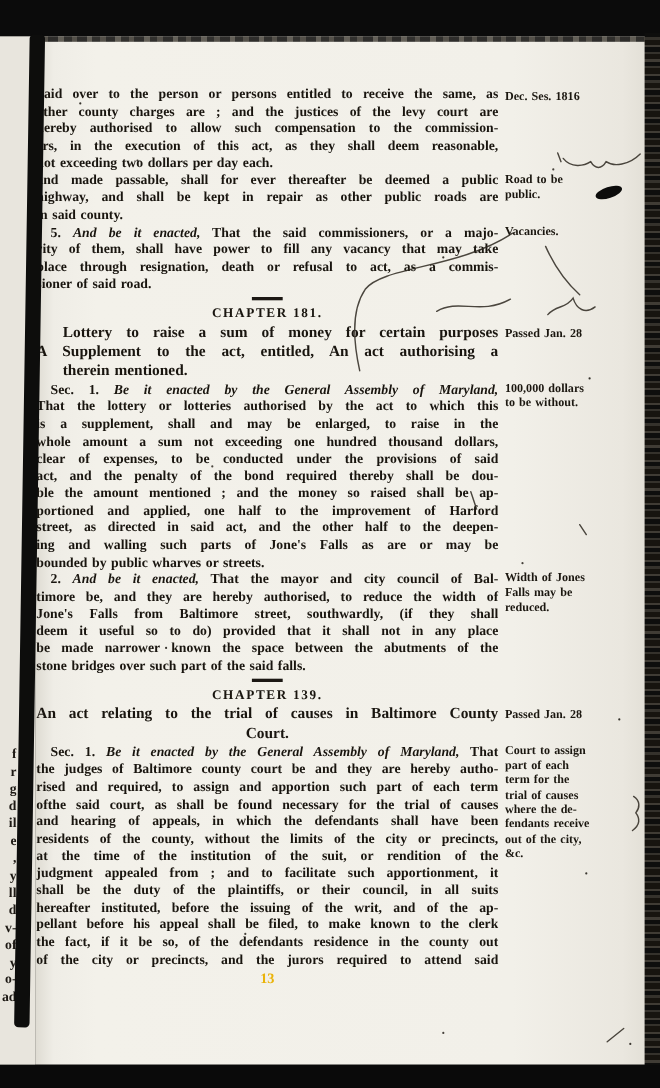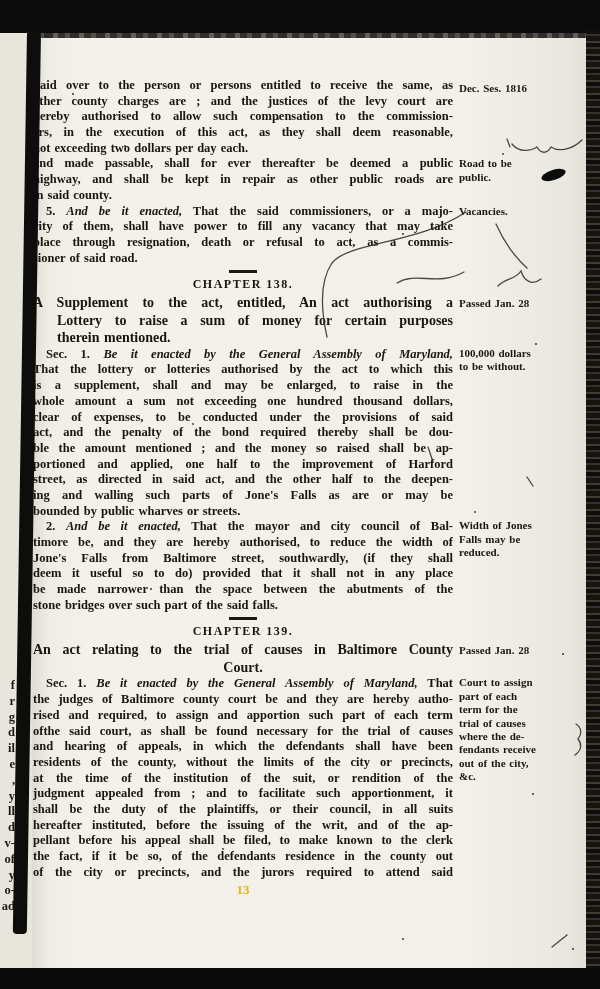--- a/index.html
+++ b/index.html
@@ -93,24 +93,24 @@
         <div class="line"><span>rity of them, shall have power to fill any vacancy that may take</span></div>
         <div class="line"><span>place through resignation, death or refusal to act, as a commis-</span></div>
         <div class="line flush"><span>sioner of said road.</span></div>
         <div class="margin-note" style="top: 1px;">
           <div>Vacancies.</div>
         </div>
       </div>
       <div class="block rule">
         <div class="rule-line"></div>
       </div>
-      <div class="block chapter">CHAPTER 138.</div>
+      <div class="block chapter">CHAPTER 181.</div>
       <div class="block title">
+        <div class="line hang"><span>Lottery to raise a sum of money for certain purposes</span></div>
         <div class="line"><span>A Supplement to the act, entitled, An act authorising a</span></div>
-        <div class="line hang"><span>Lottery to raise a sum of money for certain purposes</span></div>
         <div class="line hang flush"><span>therein mentioned.</span></div>
         <div class="margin-note" style="top: 3px;">
           <div>Passed Jan. 28</div>
         </div>
       </div>
       <div class="block para">
         <div class="line indent"><span>Sec. 1. </span><span class="it">Be it enacted by the General Assembly of Maryland,</span></div>
         <div class="line"><span>That the lottery or lotteries authorised by the act to which this</span></div>
         <div class="line"><span>is a supplement, shall and may be enlarged, to raise in the</span></div>
         <div class="line"><span>whole amount a sum not exceeding one hundred thousand dollars,</span></div>
@@ -124,21 +124,21 @@
         <div class="margin-note" style="top: 0px;">
           <div>100,000 dollars</div>
           <div>to be without.</div>
         </div>
       </div>
       <div class="block para">
         <div class="line indent"><span>2. </span><span class="it">And be it enacted,</span><span> That the mayor and city council of Bal-</span></div>
         <div class="line"><span>timore be, and they are hereby authorised, to reduce the width of</span></div>
         <div class="line"><span>Jone's Falls from Baltimore street, southwardly, (if they shall</span></div>
         <div class="line"><span>deem it useful so to do) provided that it shall not in any place</span></div>
-        <div class="line"><span>be made narrower than the space between the abutments of the</span></div>
+        <div class="line"><span>be made narrower known the space between the abutments of the</span></div>
         <div class="line flush"><span>stone bridges over such part of the said falls.</span></div>
         <div class="margin-note" style="top: 0px;">
           <div>Width of Jones</div>
           <div>Falls may be</div>
           <div>reduced.</div>
         </div>
       </div>
       <div class="block rule">
         <div class="rule-line"></div>
       </div>

